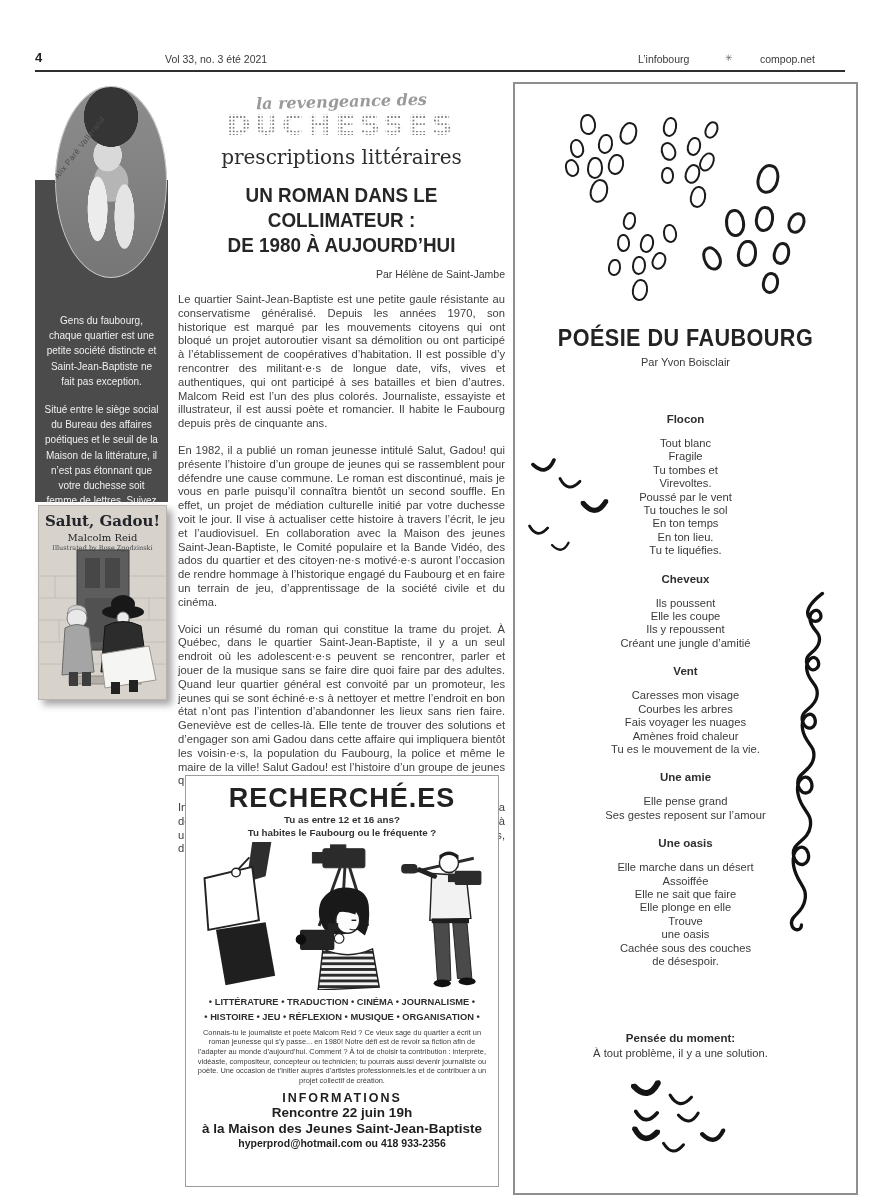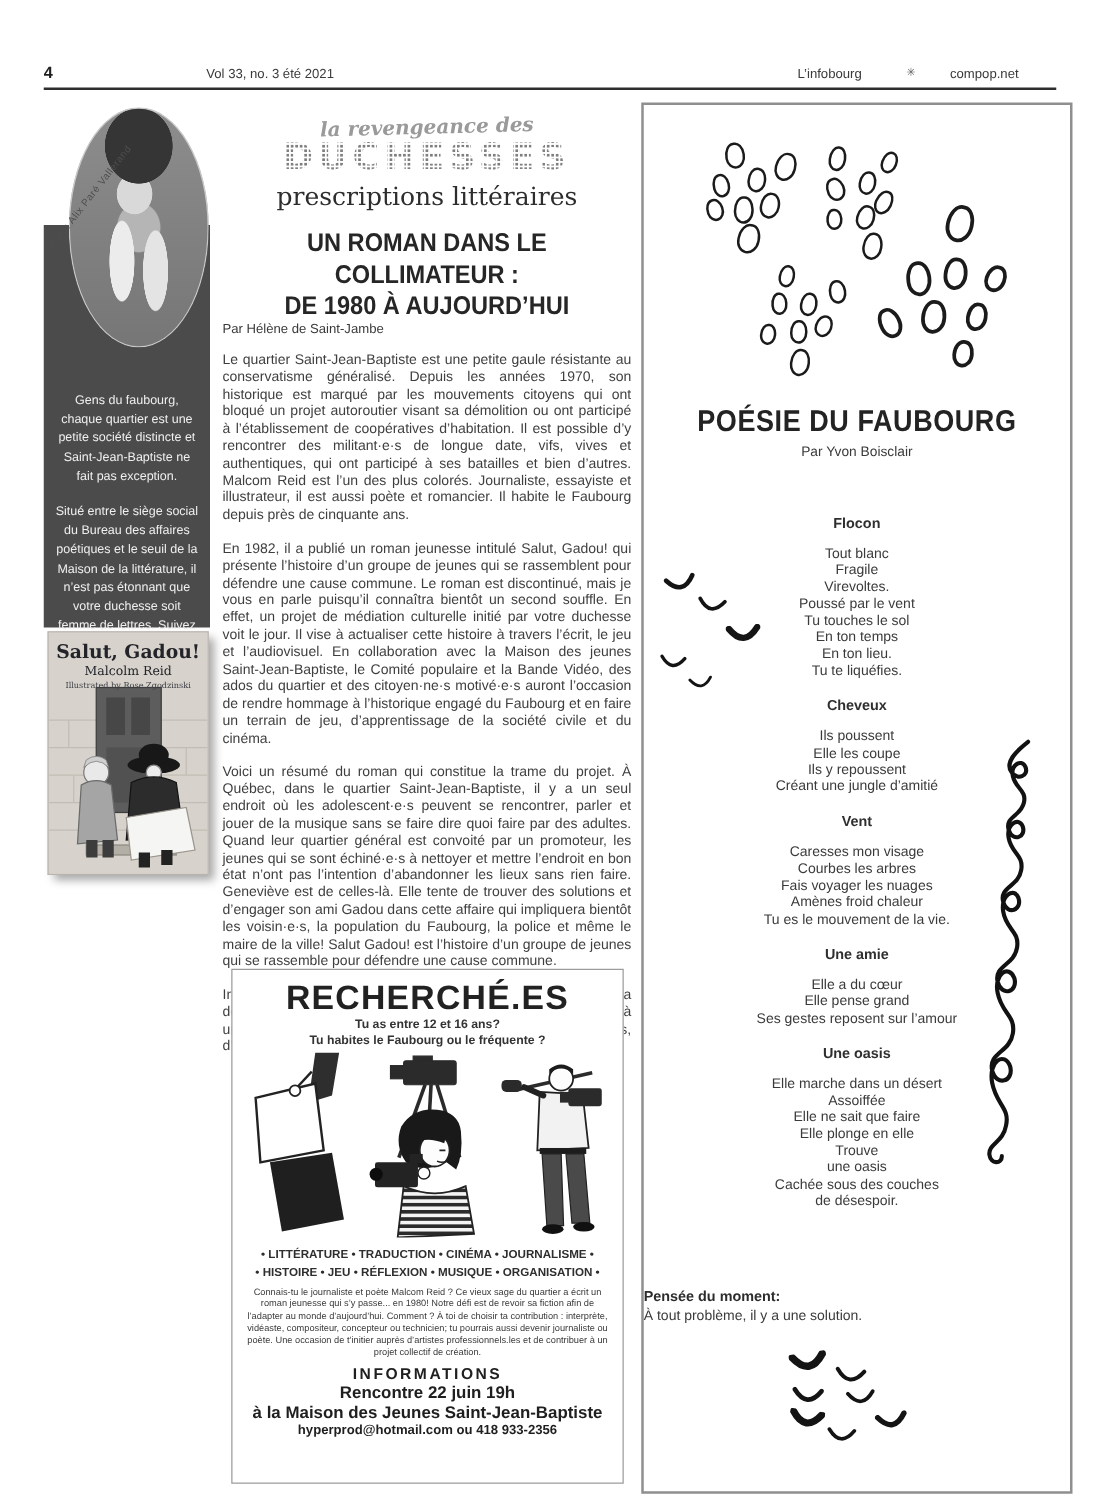--- a/index.html
+++ b/index.html
@@ -44,21 +44,21 @@
   
   .midcol{position:absolute;left:178px;top:80px;width:327px;}
   .kicker{ text-align:center;margin-top:12px;}
   .kicker-script{font-family:"DejaVu Serif",serif;font-style:italic;font-weight:bold;font-size:16px;color:#9a9a9a;transform:rotate(-1.5deg);}
   .kicker-display{font-family:"DejaVu Sans",sans-serif;font-weight:800;font-size:29px;letter-spacing:4px;margin-top:-3px;
     color:transparent;background-image:radial-gradient(circle,#7f7f7f 1.1px,rgba(0,0,0,0) 1.35px);background-size:3.6px 3.6px;
     -webkit-background-clip:text;background-clip:text;}
   .kicker-sub{font-family:"DejaVu Serif",serif;font-size:20px;color:#2d2d2d;margin-top:3px;}
   .headline{margin-top:13px;text-align:center;color:#262626;font-weight:bold;font-size:20.5px;line-height:1.22;}
   .headline .hl{transform:scaleX(.92);transform-origin:center;}
-  .byline{text-align:left;font-size:10.5px;color:#3a3a3a;}
+  .byline{text-align:right;font-size:10.5px;margin-top:11px;color:#3a3a3a;}
   .article{margin-top:13px;font-size:11.2px;line-height:13.8px;text-align:justify;color:#3e3e3e;}
   .article p{margin:0 0 13px 0;}
 
   
   .adbox{position:absolute;left:7px;top:695px;width:302px;height:403px;border:1px solid #9c9c9c;background:#fff;
     font-family:Liberation Sans, sans-serif;text-align:center;padding:7px 5px 0 5px;}
   .ad-title{font-size:27px;font-weight:bold;letter-spacing:1px;color:#222;}
   .ad-q{font-size:9.8px;font-weight:bold;color:#333;line-height:1.3;}
   .ad-art{margin-top:3px;}
   .ad-bullets{font-size:9.3px;font-weight:bold;color:#2e2e2e;line-height:1.3;margin-top:2px;}
@@ -69,21 +69,21 @@
 
   
   .rightbox{position:absolute;left:513px;top:82px;width:341px;height:1109px;border:2px solid #8f8f8f;background:#fff;}
   .oval{position:absolute;border:2px solid #1b1b1b;}
   .poetry-head{position:absolute;left:0;right:0;top:240px;text-align:center;}
   .poetry-title{font-size:24px;font-weight:bold;color:#232323;transform:scaleX(.9);transform-origin:center;letter-spacing:.5px;}
   .poetry-byline{font-size:11px;color:#3a3a3a;margin-top:4px;}
   .poems{position:absolute;left:0;right:0;top:314px;text-align:center;color:#3a3a3a;}
   .poem-title{font-size:11.5px;font-weight:bold;margin:15px 0 12px 0;color:#2f2f2f;}
   .poem-line{font-size:11.2px;line-height:13.4px;}
-  .thought{position:absolute;left:0;right:10px;top:948px;color:#3a3a3a;}
+  .thought{position:absolute;left:0;right:10px;top:948px;text-align:center;color:#3a3a3a;}
   .thought-title{font-size:11.5px;font-weight:bold;color:#2c2c2c;}
   .thought-line{font-size:11.2px;margin-top:3px;}
   .crescent{position:absolute;}
   .flourish{position:absolute;left:272px;top:505px;}
 </style>
 </head>
 <body>
 
 <div class="masthead">
   <div class="mh-pagenum">4</div>
@@ -272,20 +272,21 @@
     </div>
   <div class="poetry-head">
     <div class="poetry-title">POÉSIE DU FAUBOURG</div>
     <div class="poetry-byline">Par Yvon Boisclair</div>
   </div>
   <div class="poems" id="poems">
       <div>
         <div class="poem-title">Flocon</div>
         <div class="poem-line">Tout blanc</div>
         <div class="poem-line">Fragile</div>
+        <div class="poem-line">Tu tombes et</div>
         <div class="poem-line">Virevoltes.</div>
         <div class="poem-line">Poussé par le vent</div>
         <div class="poem-line">Tu touches le sol</div>
         <div class="poem-line">En ton temps</div>
         <div class="poem-line">En ton lieu.</div>
         <div class="poem-line">Tu te liquéfies.</div>
       </div>
       <div>
         <div class="poem-title">Cheveux</div>
         <div class="poem-line">Ils poussent</div>
@@ -296,21 +297,20 @@
       <div>
         <div class="poem-title">Vent</div>
         <div class="poem-line">Caresses mon visage</div>
         <div class="poem-line">Courbes les arbres</div>
         <div class="poem-line">Fais voyager les nuages</div>
         <div class="poem-line">Amènes froid chaleur</div>
         <div class="poem-line">Tu es le mouvement de la vie.</div>
       </div>
       <div>
         <div class="poem-title">Une amie</div>
-        <div class="poem-line">Elle a du cœur</div>
         <div class="poem-line">Elle pense grand</div>
         <div class="poem-line">Ses gestes reposent sur l’amour</div>
       </div>
       <div>
         <div class="poem-title">Une oasis</div>
         <div class="poem-line">Elle marche dans un désert</div>
         <div class="poem-line">Assoiffée</div>
         <div class="poem-line">Elle ne sait que faire</div>
         <div class="poem-line">Elle plonge en elle</div>
         <div class="poem-line">Trouve</div>

